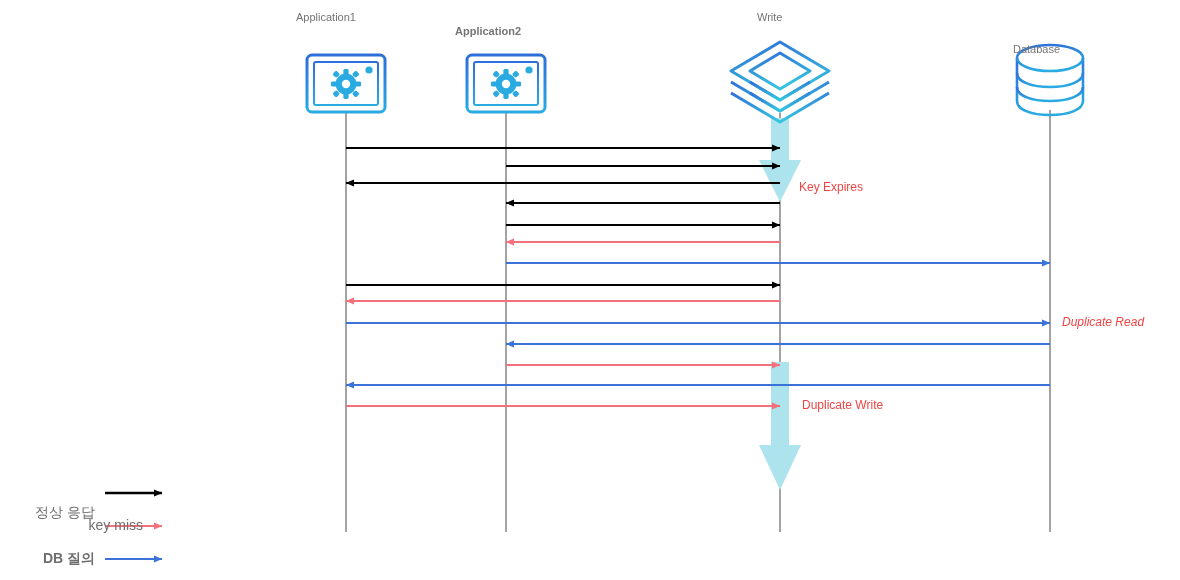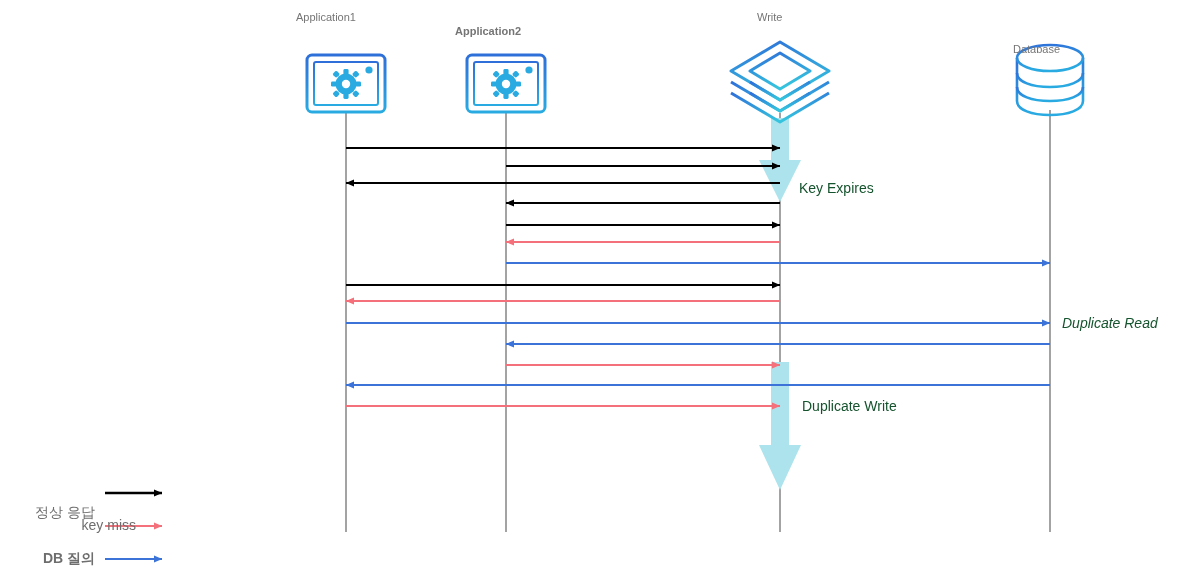--- a/index.html
+++ b/index.html
@@ -2,21 +2,21 @@
 <html><head>
 <meta charset="utf-8">
 <style>
   html,body{margin:0;padding:0;background:#ffffff;}
   body{
     width:1180px;height:580px;position:relative;overflow:hidden;
     font-family:"Liberation Sans","DejaVu Sans",sans-serif;
   }
   #canvas{position:absolute;left:0;top:0;width:1180px;height:580px;}
   .lbl{position:absolute;color:#757575;font-size:11px;white-space:nowrap;}
-  .annot{position:absolute;color:#14532d;font-size:14px;white-space:nowrap;}
+  .annot{position:absolute;color:#ef4444;font-size:12px;white-space:nowrap;}
   .legend-text{position:absolute;color:#6e6e6e;font-size:14px;white-space:nowrap;text-align:right;}
 </style>
 </head>
 <body>
 
 <svg id="canvas" viewBox="0 0 1180 580" xmlns="http://www.w3.org/2000/svg">
   <defs>
     <marker id="ah-black" markerWidth="9" markerHeight="9" refX="8.4" refY="4.5" orient="auto" markerUnits="userSpaceOnUse">
       <path d="M0,0.7 L8.6,4.5 L0,8.3 Z" fill="#000000"></path>
     </marker>
@@ -140,14 +140,14 @@
 <div class="lbl" style="left:296px;top:11px;">Application1</div>
 <div class="lbl" style="left:455px;top:25px;font-weight:bold;">Application2</div>
 <div class="lbl" style="left:757px;top:11px;">Write</div>
 <div class="lbl" style="left:1013px;top:11px;margin-top:32px;">Database</div>
 
 <div class="annot" style="left:799px;top:180px;">Key Expires</div>
 <div class="annot" style="left:1062px;top:315px;font-style:italic;">Duplicate Read</div>
 <div class="annot" style="left:802px;top:398px;">Duplicate Write</div>
 
 <div class="legend-text" style="left:0px;width:95px;top:504px;">정상 응답</div>
-<div class="legend-text" style="left:5px;width:95px;top:517px;padding-left:36px;">key miss</div>
+<div class="legend-text" style="left:12px;width:95px;top:517px;padding-left:36px;">key miss</div>
 <div class="legend-text" style="left:0px;width:95px;top:550px;font-weight:bold;">DB 질의</div>
 
 </body></html>

